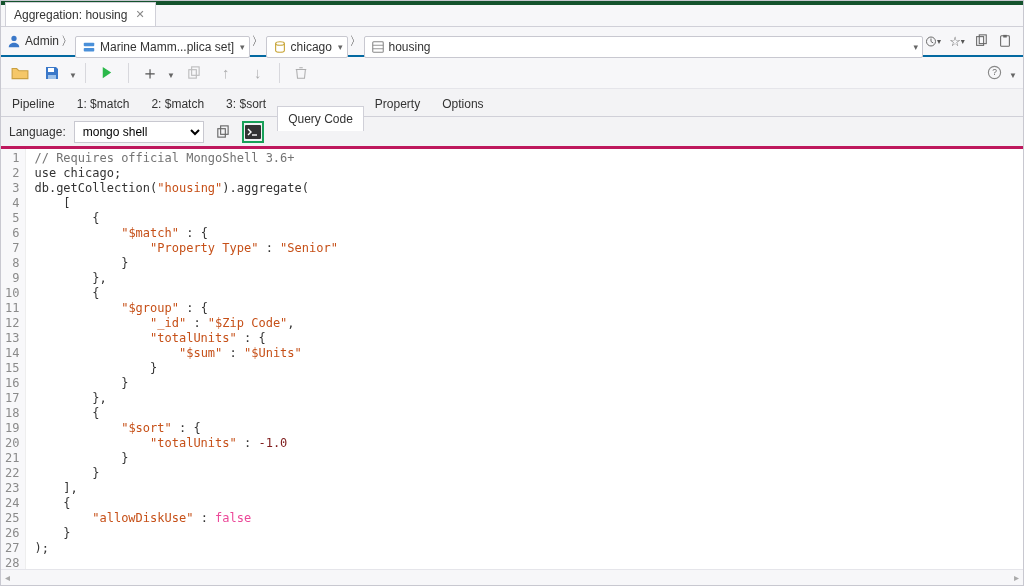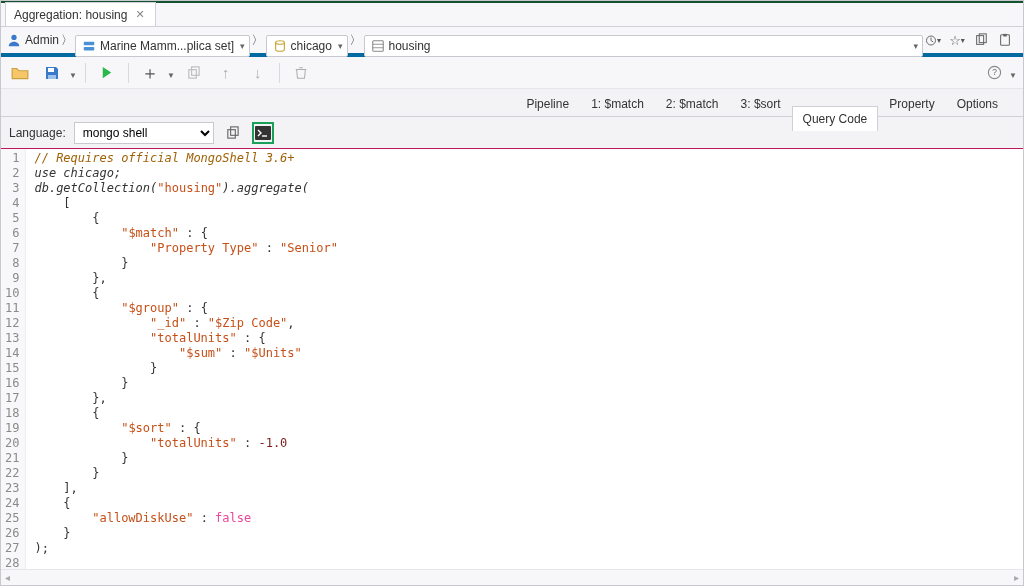--- a/index.html
+++ b/index.html
@@ -14,21 +14,21 @@
     border: 1px solid #c8c8d0;
     position: relative;
   }
   .window-tab-bar {
     height: 26px;
     border-bottom: 1px solid #d0d0d8;
     display: flex;
     align-items: flex-end;
     padding: 0 4px;
     background: #f7f7f9;
-    border-top: 2px solid #14532d;
+    border-top: 4px solid #14532d;
   }
   .window-tab {
     height: 24px;
     padding: 0 8px;
     display: flex;
     align-items: center;
     gap: 6px;
     background: #fff;
     border: 1px solid #d0d0d8;
     border-bottom: none;
@@ -36,21 +36,21 @@
   }
   .win-close { color: #888; font-size: 11px; padding: 0 2px; }
 
   .nav-bar {
     height: 30px;
     background: #f7f7f9;
     display: flex;
     align-items: center;
     padding: 4px 6px;
     gap: 2px;
-    border-bottom: 4px solid #0369a1;
+    border-bottom: 2px solid #0369a1;
   }
   .user-icon { width:14px; height:14px; display:inline-block; }
   .crumb { display: flex; align-items: center; gap: 4px; }
   .crumb-drop {
     height: 22px;
     border: 1px solid #c8c8d0;
     background: #fff;
     display: flex;
     align-items: center;
     padding: 0 4px 0 6px;
@@ -77,22 +77,21 @@
   .tool-sep { width:1px; height:20px; background:#d8d8dd; margin:0 2px;}
   .tool-dd { font-size:8px; color:#666; margin-left:-2px; padding-top:6px;}
   .tool-right { margin-left:auto; display:flex; align-items:center; gap:4px;}
 
   .tabs {
     height: 28px;
     background: #f3f3f5;
     display: flex;
     align-items: flex-end;
     border-bottom: 1px solid #d0d0d8;
-    padding: 0 14px;
-    justify-content: flex-end;
+    padding: 0 0;
   }
   .tab {
     padding: 5px 10px;
     border: 1px solid transparent;
     border-bottom: none;
     font-size: 12px;
     color: #333;
   }
   .tab.active {
     background: #fff;
@@ -101,28 +100,28 @@
     top: 15px;
   }
 
   .lang-bar {
     height: 32px;
     background: #f3f3f5;
     display: flex;
     align-items: center;
     padding: 0 8px;
     gap: 8px;
-    border-bottom: 1px solid #be185d;
+    border-bottom: 3px solid #be185d;
   }
   .lang-bar select {
     height: 22px;
     font-size: 12px;
     border: 1px solid #c8c8d0;
     background:#fff;
-    width: 140px;
+    width: 130px;
     padding: 0 4px;
   }
   .lang-btn { width:22px; height:22px; display:flex; align-items:center; justify-content:center;}
   .lang-btn.highlight { border: 2px solid #18a058; }
 
   .editor {
     display: flex;
     height: 420px;
     background: #fff;
     font-family: Consolas, Menlo, monospace;
@@ -139,26 +138,26 @@
     user-select: none;
     border-right: 1px solid #eee;
     min-width: 24px;
   }
   .code {
     padding: 2px 8px;
     white-space: pre;
     flex:1;
     overflow:auto;
   }
-  .tok-comment { color: #a16207; font-style: italic; }
+  .tok-comment { color: #737373; }
   .tok-kw { color: #ec4899; }
   .tok-str { color: #c65018; }
   .tok-num { color: #7f1d1d; }
   .tok-punct { color: #333; }
-  .tok-ident { color: #333; font-style: italic; }
+  .tok-ident { color: #333; }
 
   .hscroll {
     height: 16px;
     background:#f7f7f9;
     border-top:1px solid #e5e5ea;
     display:flex;
     align-items:center;
     justify-content:space-between;
     padding:0 4px;
     color:#aaa;

